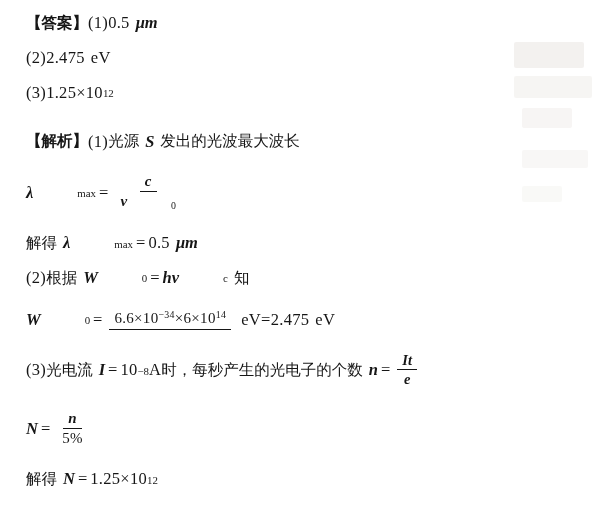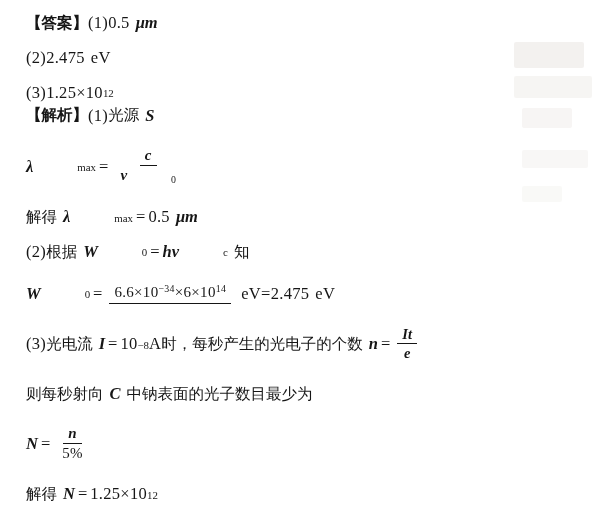--- a/index.html
+++ b/index.html
@@ -38,21 +38,21 @@
 
   .line {
     display: flex;
     align-items: center;
     flex-wrap: nowrap;
     white-space: nowrap;
     font-size: 16.5px;
     line-height: 1.15;
   }
   .row-gap-1 { margin-top: 16px; }
-  .row-gap-2 { margin-top: 4px; }
+  .row-gap-2 { margin-top: 30px; }
   .row-gap-3 { margin-top: 22px; }
 
   .tag {
     font-weight: bold;
     letter-spacing: 0;
   }
   .cn { font-family: "DejaVu Sans", "Liberation Sans", sans-serif; font-size: 15.5px; }
   .it { font-style: italic; font-family: "Liberation Serif", serif; font-weight: bold; }
   .num { font-family: "Liberation Serif", serif; letter-spacing: .3px; }
 
@@ -116,20 +116,21 @@
       <sup>12</sup>
   </div>
 
   <div class="line row-gap-2">
     <span class="tag cn">【解析】</span>
     <span class="num">(1)</span>
     <span class="cn">光源</span>
     <span class="sp"></span>
     <span class="it">S</span>
     <span class="sp"></span>
+    <span class="cn">发出的光波最大波长</span>
   </div>
 
   <div class="line row-gap-3">
     <span class="it">λ</span>
       <sub class="subn">max</sub>
     <span class="eq">=</span>
     <span class="frac">
       <span class="numer it">c</span>
       <span class="denom"><span class="it">ν</span><sub class="subn">0</sub></span>
     </span>
@@ -186,27 +187,20 @@
     <span class="cn">时，每秒产生的光电子的个数</span>
     <span class="sp"></span>
     <span class="it">n</span>
     <span class="eq">=</span>
     <span class="frac small">
       <span class="numer it">It</span>
       <span class="denom it">e</span>
     </span>
   </div>
 
-  <div class="line row-gap-3">
-    <span class="cn">则每秒射向</span>
-    <span class="sp"></span>
-    <span class="it">C</span>
-    <span class="sp"></span>
-    <span class="cn">中钠表面的光子数目最少为</span>
-  </div>
 
   <div class="line row-gap-3">
     <span class="it">N</span>
     <span class="eq">=</span>
     <span class="frac">
       <span class="numer it">n</span>
       <span class="denom num">5%</span>
     </span>
   </div>
 

